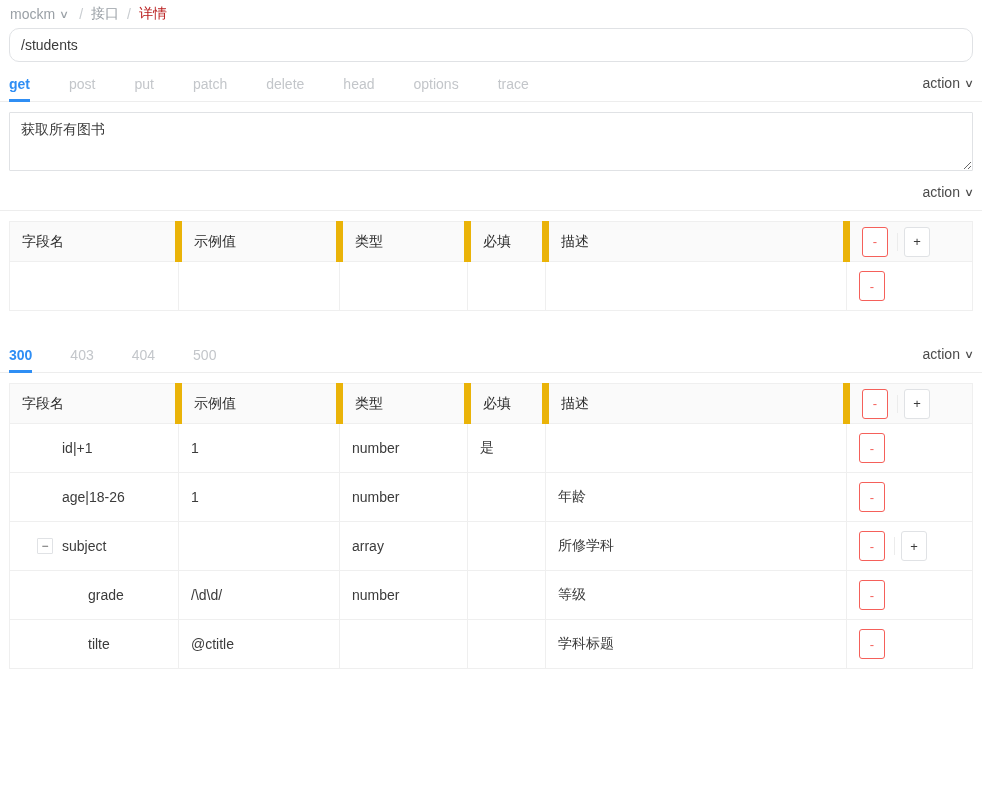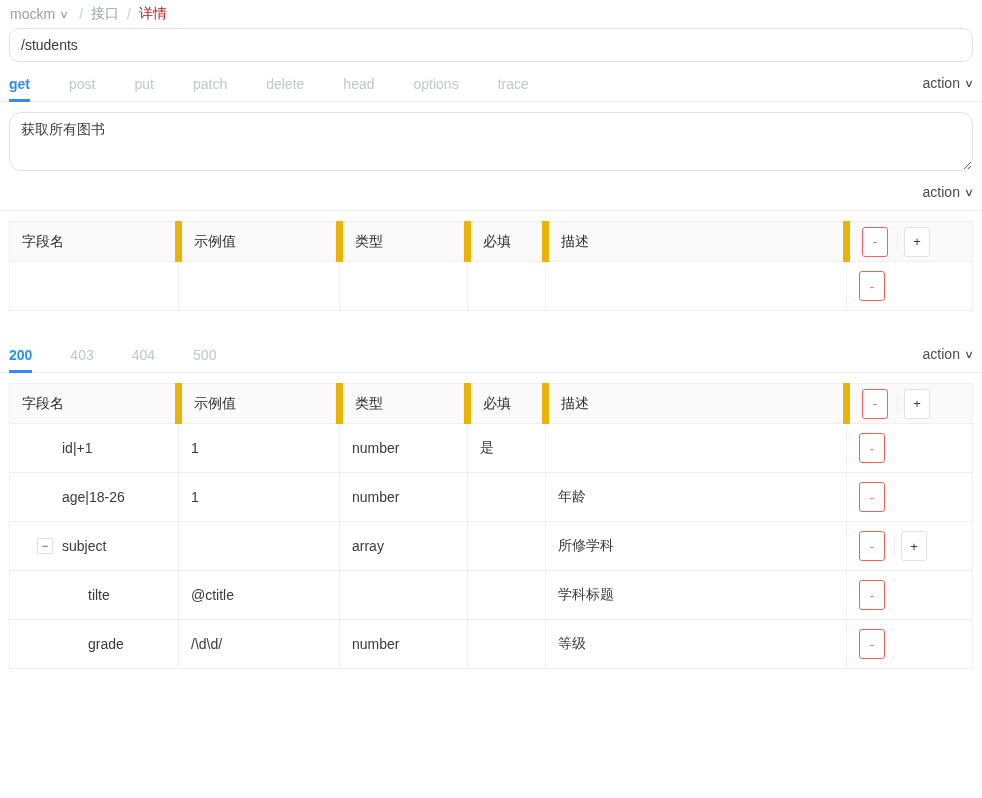--- a/index.html
+++ b/index.html
@@ -97,21 +97,21 @@
   }
 
   .status-tabs .tab { margin-right: 38px; }
 
   
   .desc-wrap { padding: 10px 9px 0 9px; }
   .desc-area {
     width: 100%;
     height: 59px;
     border: 1px solid #e0e2e5;
-    border-radius: 12px;
+    border-radius: 1px;
     padding: 8px 11px;
     font-size: 14px;
     color: #3b3b3b;
     font-family: "Liberation Sans", "DejaVu Sans", sans-serif;
     resize: vertical;
     outline: none;
     display: block;
   }
 
   
@@ -297,21 +297,21 @@
               <span class="btn-mini btn-del">-</span>
             </div>
           </td>
         </tr>
       </tbody>
     </table>
   </div>
 
   <div class="tabbar status-tabs" style="margin-top:10px;">
     <div class="tabs">
-      <div class="tab active">200</div>
+      <div class="tab active">300</div>
       <div class="tab">403</div>
       <div class="tab">404</div>
       <div class="tab">500</div>
     </div>
     <div class="tabbar-action">
       <span>action</span>
       <span class="caret">∨</span>
     </div>
   </div>
 
@@ -387,45 +387,45 @@
           <td class="act-cell">
             <div class="act-group">
               <span class="btn-mini btn-del">-</span>
               <span class="btn-mini btn-add">+</span>
             </div>
           </td>
         </tr>
 
         <tr>
           <td>
-            <span class="cell-name indent-2">tilte</span>
-          </td>
-          <td>@ctitle</td>
-          <td></td>
-          <td></td>
-          <td>学科标题</td>
-          <td class="act-cell">
-            <div class="act-group">
-              <span class="btn-mini btn-del">-</span>
-            </div>
-          </td>
-        </tr>
-
-        <tr>
-          <td>
             <span class="cell-name indent-2">grade</span>
           </td>
           <td>/\d\d/</td>
           <td>number</td>
           <td></td>
           <td>等级</td>
           <td class="act-cell">
             <div class="act-group">
               <span class="btn-mini btn-del">-</span>
             </div>
           </td>
         </tr>
 
+        <tr>
+          <td>
+            <span class="cell-name indent-2">tilte</span>
+          </td>
+          <td>@ctitle</td>
+          <td></td>
+          <td></td>
+          <td>学科标题</td>
+          <td class="act-cell">
+            <div class="act-group">
+              <span class="btn-mini btn-del">-</span>
+            </div>
+          </td>
+        </tr>
+
       </tbody>
     </table>
   </div>
 
 </div>
 
 </body></html>

